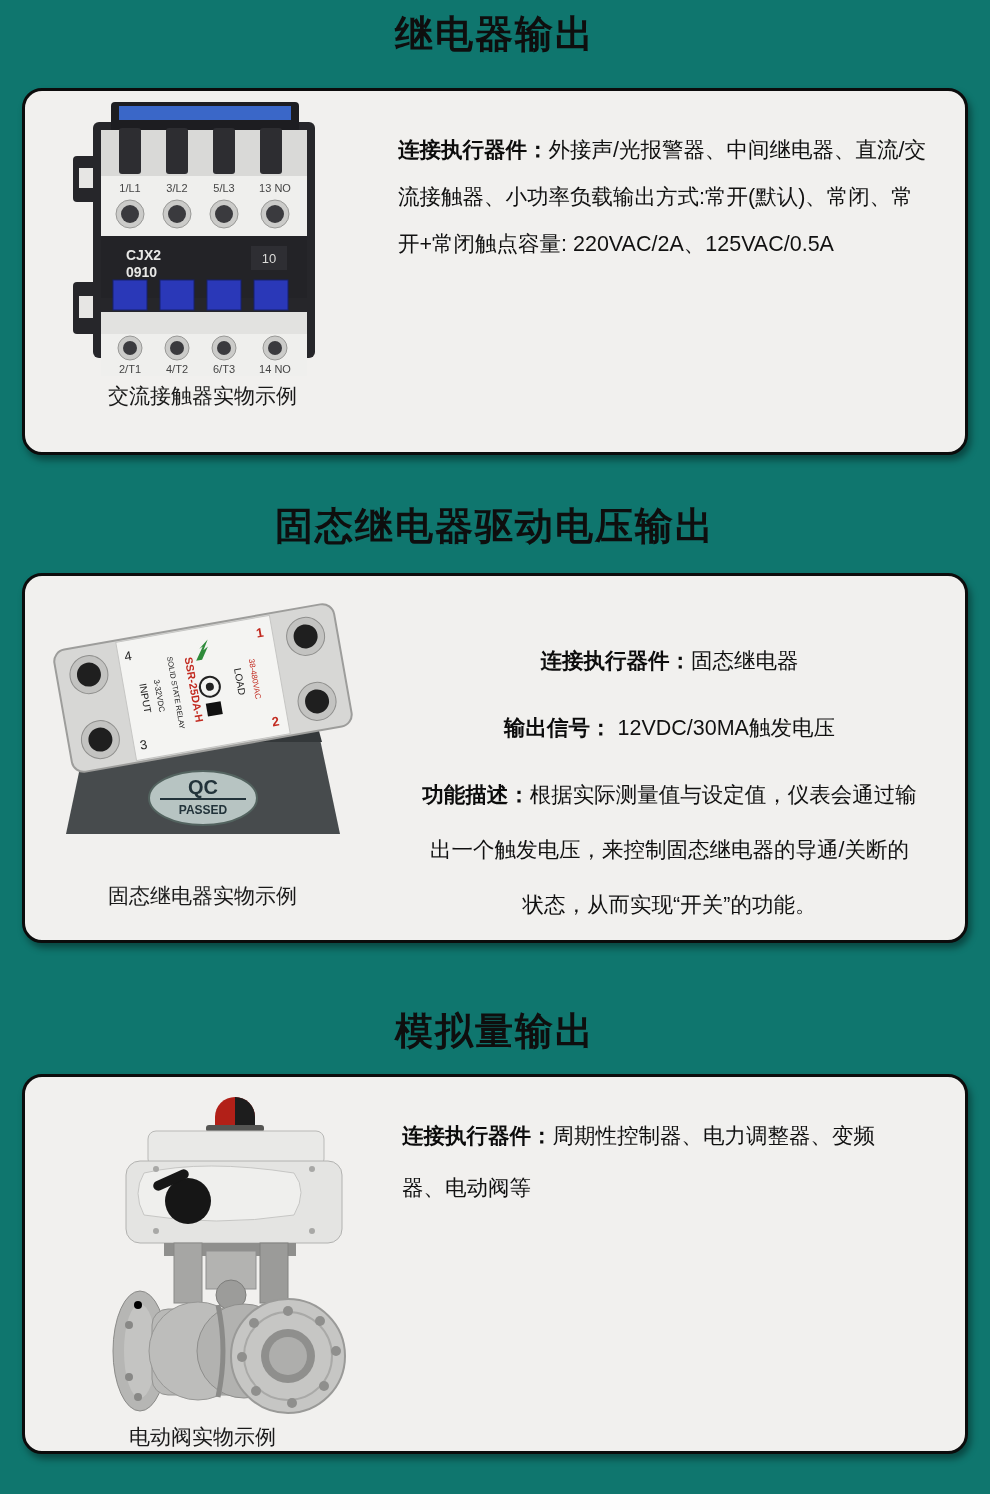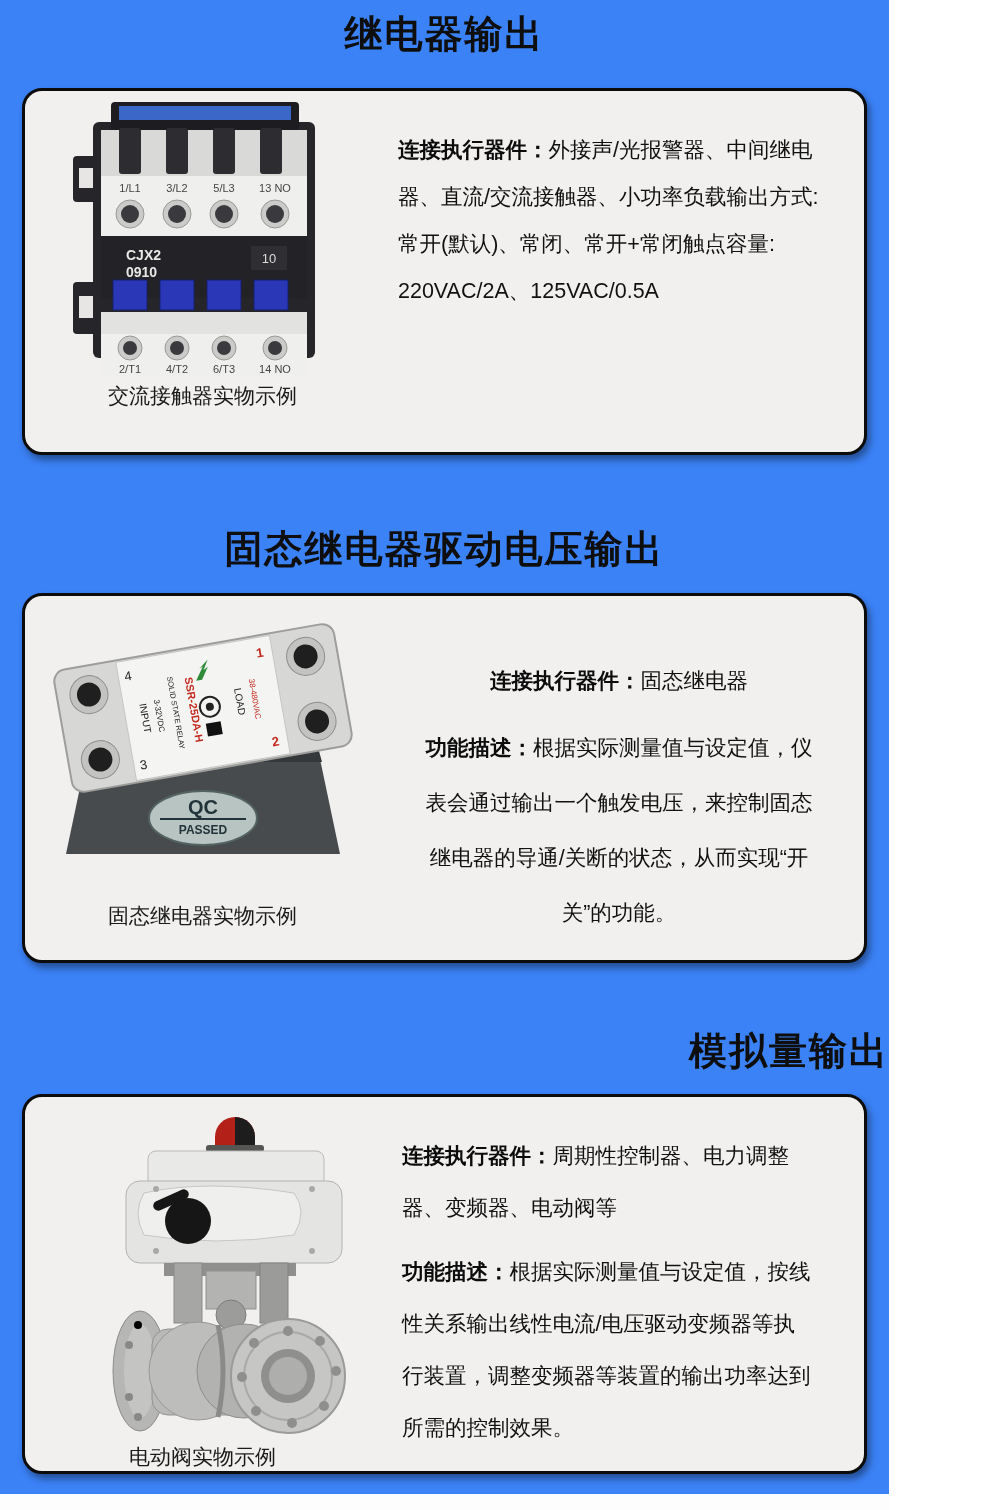--- a/index.html
+++ b/index.html
@@ -1,27 +1,27 @@
 <!DOCTYPE html>
 <html><head>
 <meta charset="utf-8">
 <style>
   html, body { margin: 0; padding: 0; background: #ffffff; }
   .page {
-    width: 889px; height: 1510px; background: #3b82f6; position: relative;
+    width: 990px; height: 1510px; background: #0f766e; position: relative;
     font-family: "Liberation Sans", "DejaVu Sans", sans-serif; overflow: hidden;
     color: #111;
   }
   .section-title {
     margin: 0; text-align: center; font-size: 38px; font-weight: 600;
     color: #0e0e0e; letter-spacing: 2px; line-height: 48px;
   }
   .t1 { padding-top: 10px; }
-  .t2 { margin-top: 70px; }
-  .t3 { margin-top: 64px; text-align: right; }
+  .t2 { margin-top: 50px; font-family: Liberation Mono, monospace; }
+  .t3 { margin-top: 64px; }
   .card {
     margin: 0 22px; background: #f1f0ee; border: 3px solid #0c0c0c;
     border-radius: 20px; box-shadow: 3px 5px 7px rgba(0,0,0,0.40);
     display: flex; box-sizing: border-box;
   }
   .card1 { margin-top: 30px; height: 367px; }
   .card2 { margin-top: 20px; height: 370px; }
   .card3 { margin-top: 19px; height: 380px; }
   .left-col {
     width: 355px; flex: 0 0 355px; display: flex; flex-direction: column;
@@ -185,20 +185,21 @@
             <text x="62" y="50" font-size="13" font-weight="bold" fill="#c22a20">2</text>
             <text x="-72" y="50" font-size="13" fill="#222">3</text>
             <text x="-72" y="-40" font-size="13" fill="#222">4</text>
           </g>
         </svg>
       </div>
       <div class="caption">固态继电器实物示例</div>
     </div>
     <div class="right-col">
       <p class="para"><b>连接执行器件：</b><span>固态继电器</span></p>
+      <p class="para"><b>输出信号：</b><span> 12VDC/30MA触发电压</span></p>
       <p class="para"><b>功能描述：</b><span>根据实际测量值与设定值，仪表会通过输出一个触发电压，来控制固态继电器的导通/关断的状态，从而实现“开关”的功能。</span></p>
     </div>
   </section>
 
   <h1 class="section-title t3">模拟量输出</h1>
 
   <section class="card card3">
     <div class="left-col">
       <div class="photo">
         <svg width="310" height="330" viewBox="0 0 310 330">
@@ -252,18 +253,17 @@
             <circle cx="206" cy="234" r="5" fill="#8f8f8d"></circle>
             <circle cx="240" cy="267" r="27" fill="#8f8f8d"></circle>
             <circle cx="240" cy="267" r="19" fill="#aeaeac"></circle>
           </g>
         </svg>
       </div>
       <div class="caption">电动阀实物示例</div>
     </div>
     <div class="right-col">
       <p class="para"><b>连接执行器件：</b><span>周期性控制器、电力调整器、变频器、电动阀等</span></p>
-      <p class="para"><b>功能描述：</b><span>根据实际测量值与设定值，按线性关系输出线性电流/电压驱动变频器等执行装置，调整变频器等装置的输出功率达到所需的控制效果。</span></p>
     </div>
   </section>
 
   <div class="bottom-strip"></div>
 </div>
 
 </body></html>

